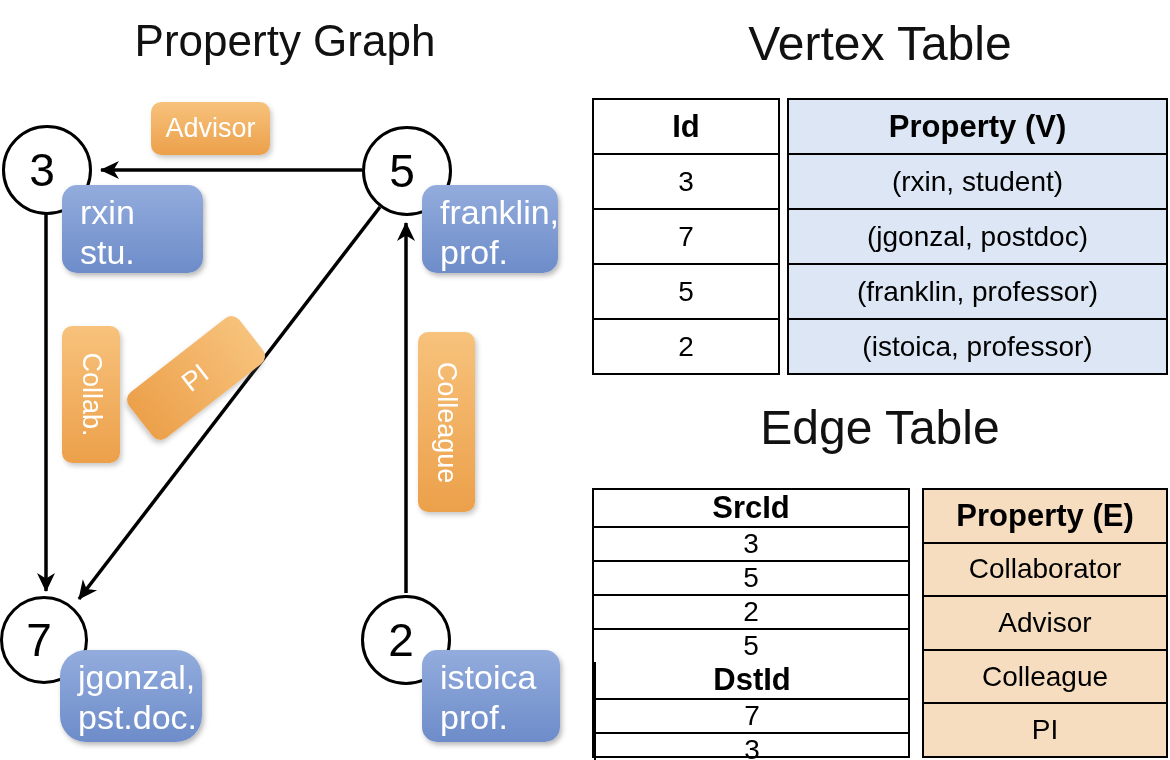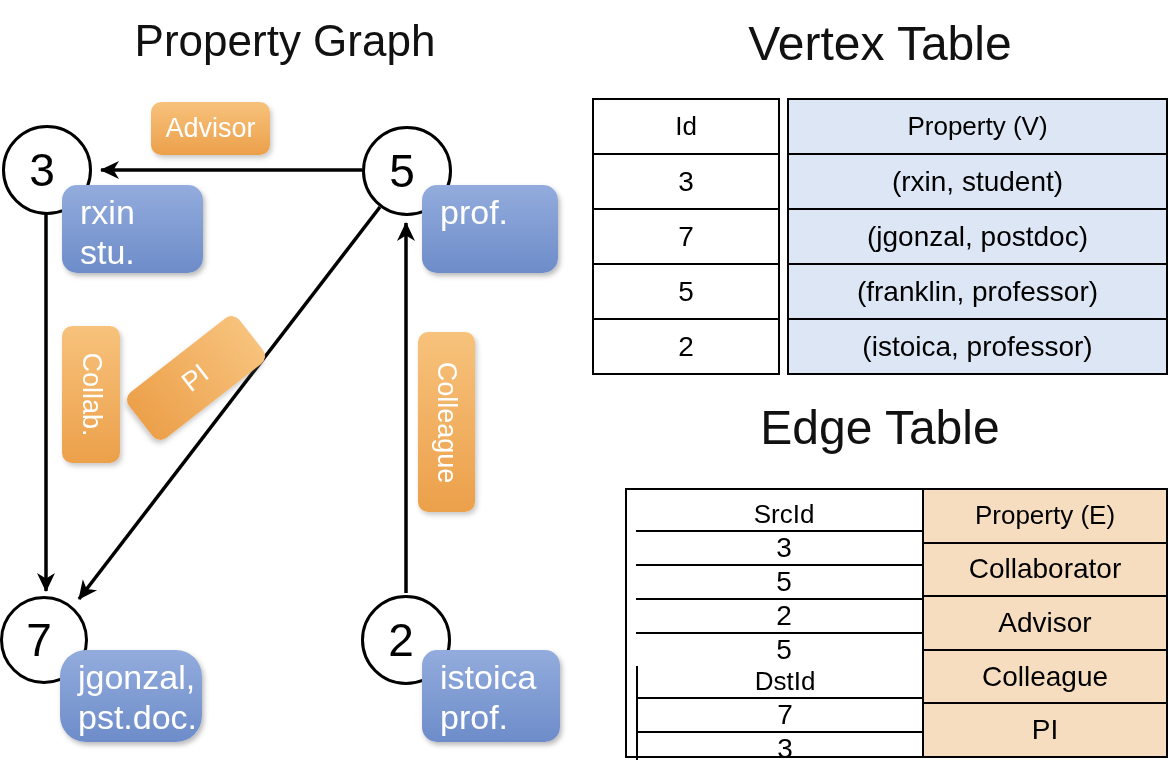--- a/index.html
+++ b/index.html
@@ -30,22 +30,22 @@
     box-shadow:2px 3px 5px rgba(120,120,120,.4);
     display:flex;align-items:center;justify-content:center;font-size:27px;}
   .elabel .rot-cw{transform:rotate(90deg);white-space:nowrap;}
   .elabel .rot-ccw{transform:rotate(-90deg);white-space:nowrap;}
 
   
   .subtable{position:absolute;border:2.5px solid #000;display:flex;flex-direction:column;}
   .subtable .cell{flex:1;display:flex;align-items:center;justify-content:center;
     border-top:2px solid #000;font-size:28px;font-weight:300;color:#000;}
   .subtable .cell:first-child{border-top:none;}
-  .subtable .cell.hdr{font-weight:normal;font-size:26px;}
-  .two-col{flex-direction:column;padding:9px;margin-left:33px;}
+  .subtable .cell.hdr{font-weight:bold;font-size:31px;}
+  .two-col{flex-direction:column;padding:0;}
   .two-col .col{flex:1;display:flex;flex-direction:column;}
   .two-col .col + .col{border-left:2px solid #000;}
 </style>
 </head>
 <body>
 
 <div id="stage">
 
   <div class="big-title" style="left:0;top:16px;width:570px;font-size:44px;">Property Graph</div>
 
@@ -72,20 +72,21 @@
     </div>
   <div class="node" style="left:361px;top:595px;width:90px;height:90px;">
       <span>2</span>
     </div>
 
   <div class="propbox" style="left:62px;top:185px;width:141px;height:88px;">
     <div>rxin</div>
     <div>stu.</div>
   </div>
   <div class="propbox" style="left:422px;top:185px;width:136px;height:88px;">
+    <div>franklin,</div>
     <div>prof.</div>
   </div>
   <div class="propbox" style="left:60px;top:650px;width:142px;height:92px;border-radius:26px;">
     <div>jgonzal,</div>
     <div>pst.doc.</div>
   </div>
   <div class="propbox" style="left:422px;top:650px;width:138px;height:92px;">
     <div>istoica</div>
     <div>prof.</div>
   </div>

